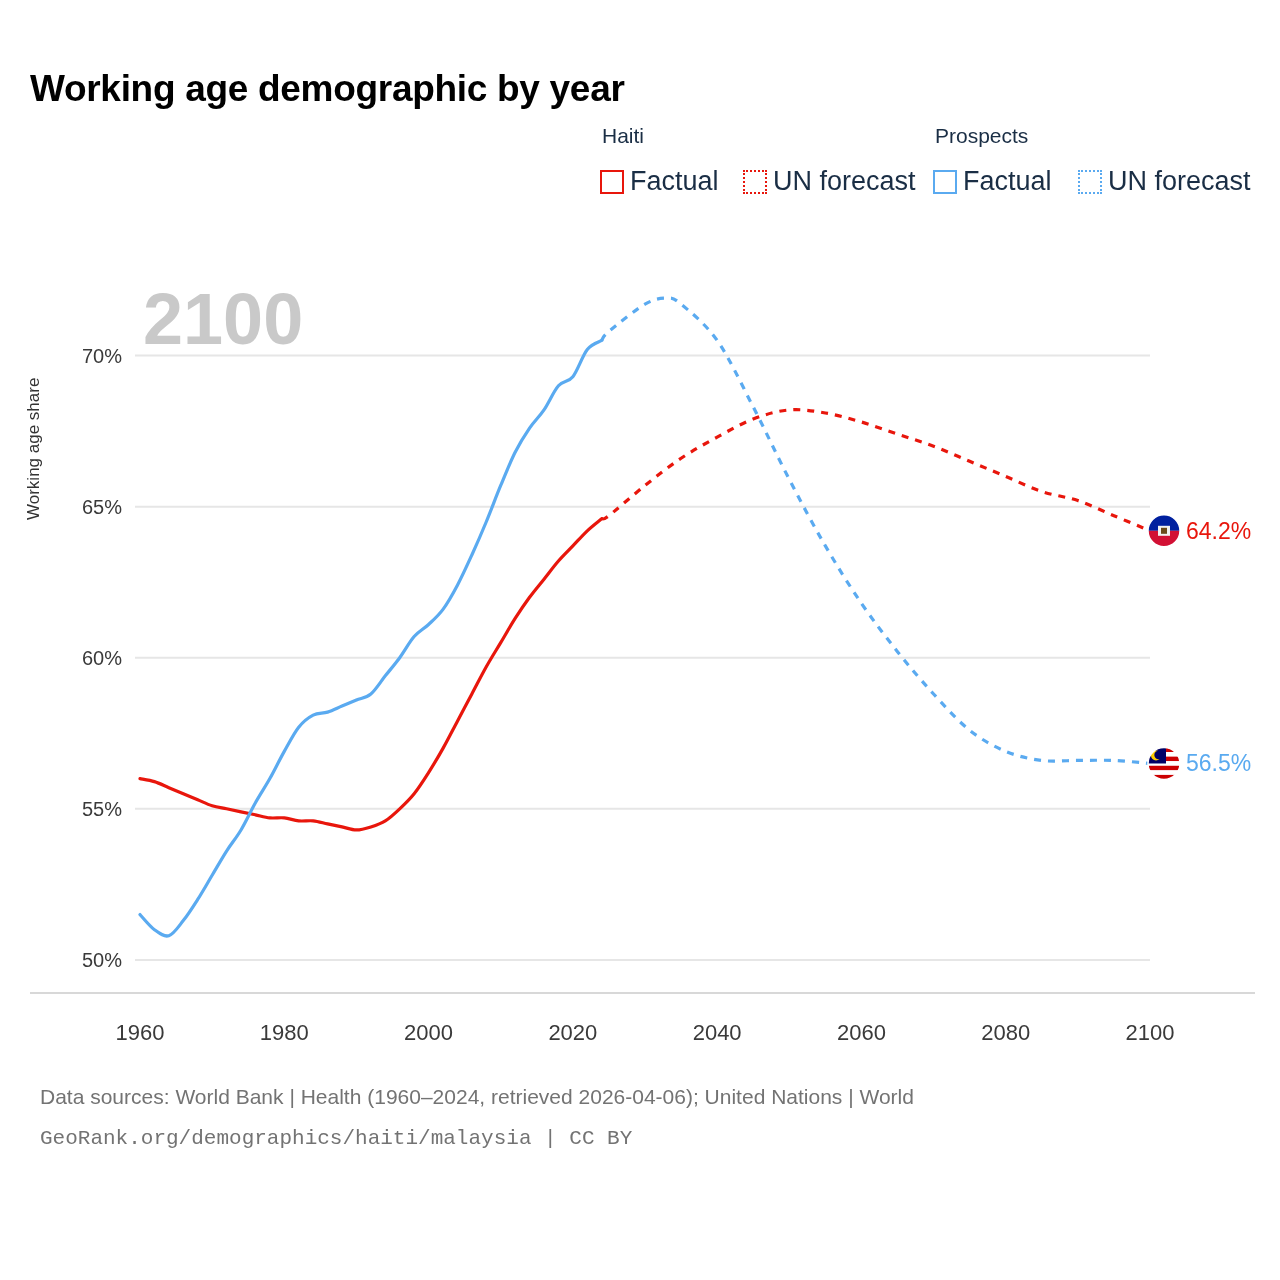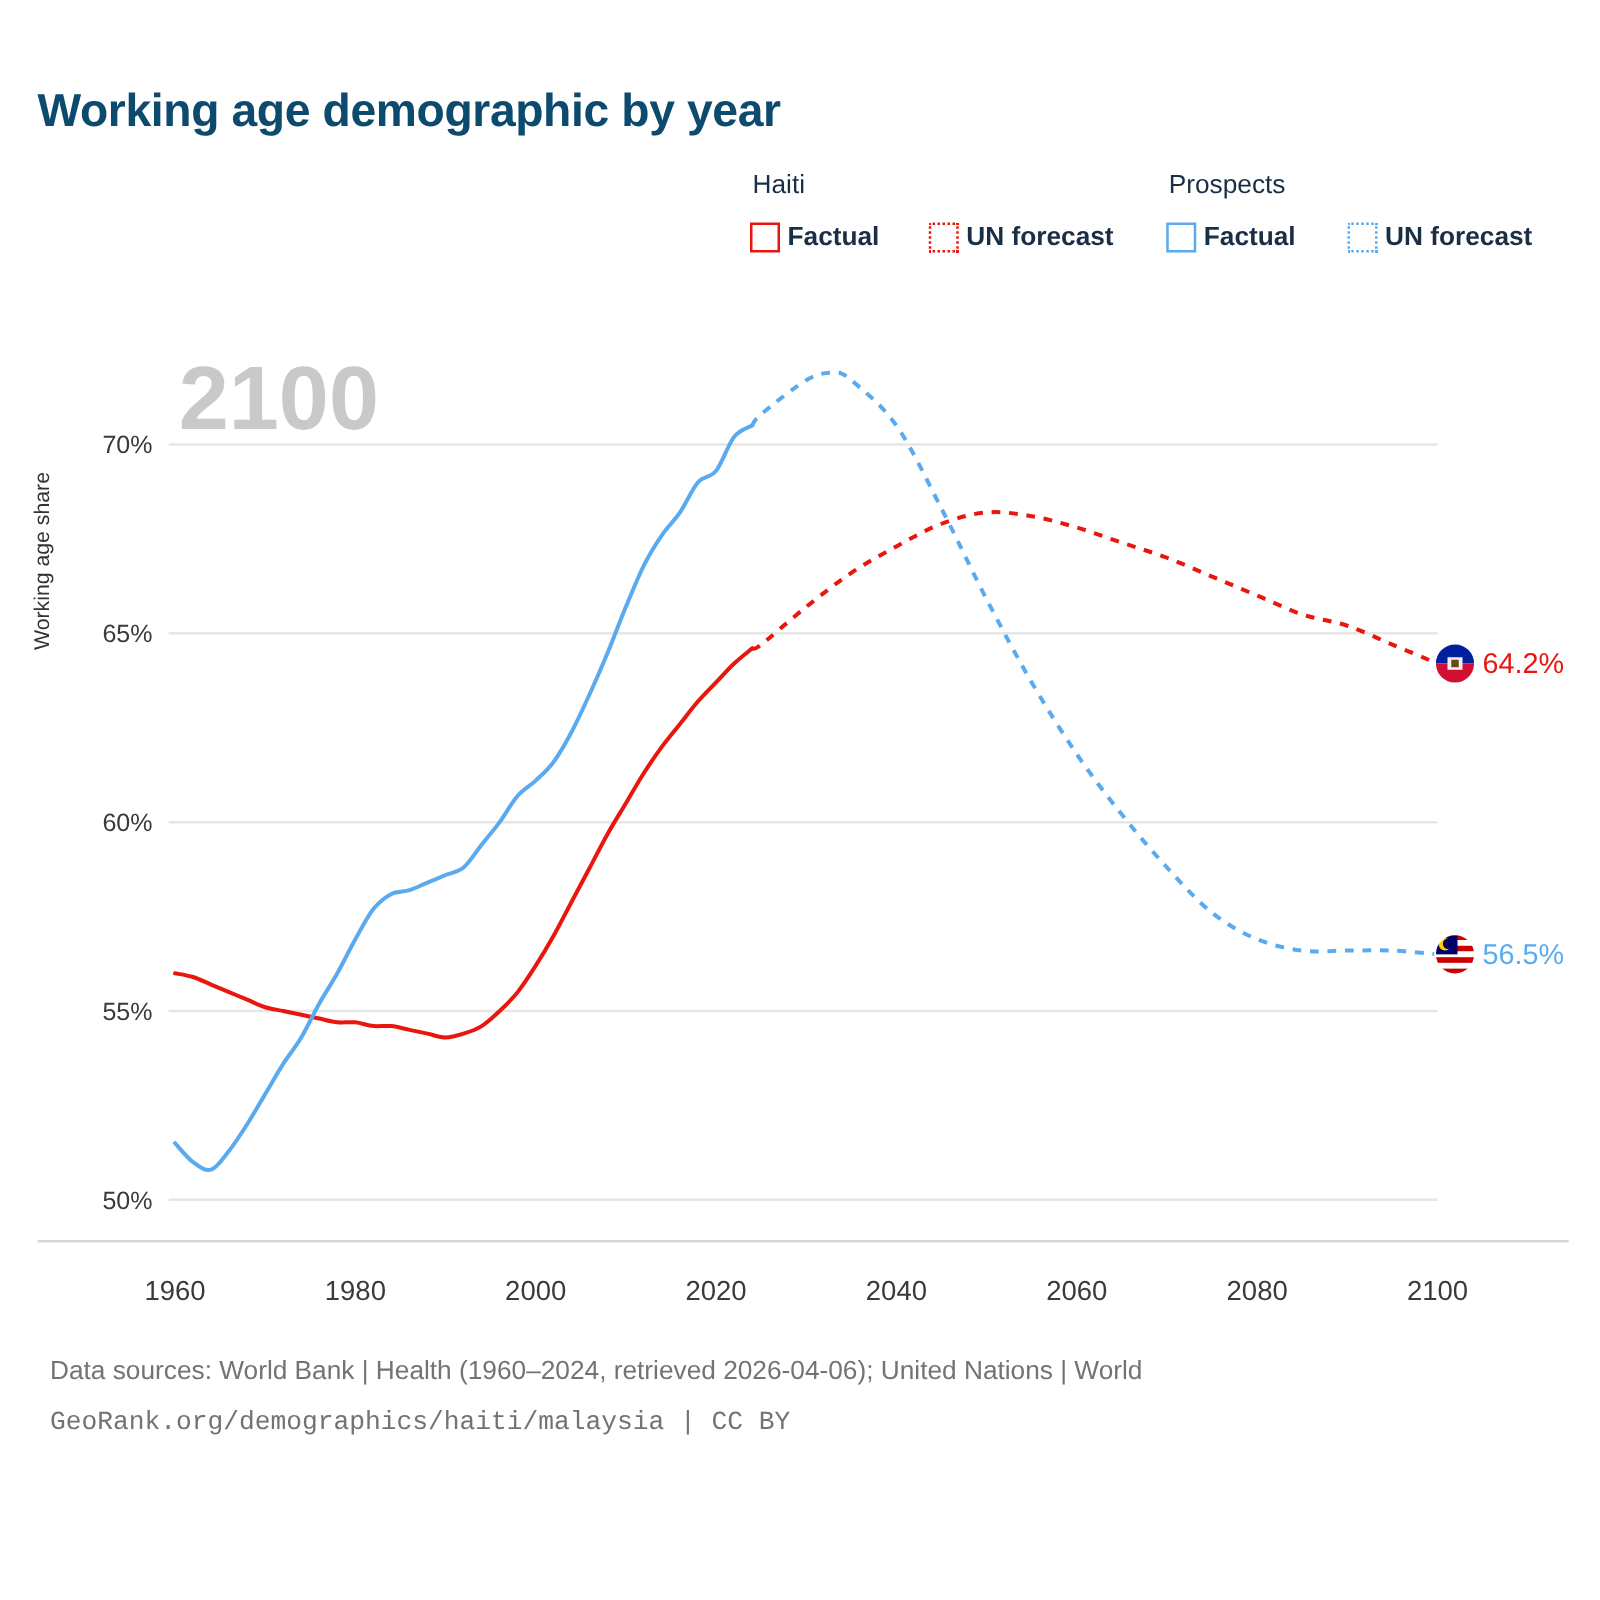--- a/index.html
+++ b/index.html
@@ -19,30 +19,30 @@
     position: relative;
     width: 1280px;
     height: 1280px;
   }
   .title {
     position: absolute;
     left: 30px;
     top: 68px;
     font-size: 37px;
     font-weight: bold;
-    color: #0c4a6e;
+    color: #000000;
     letter-spacing: -0.3px;
     text-align: center;
   }
 
   
   .legend {
     position: absolute;
     left: 595px;
-    top: 136px;
+    top: 124px;
     width: 660px;
   }
   .legend-row-titles {
     position: relative;
     height: 30px;
   }
   .legend-country {
     position: absolute;
     font-size: 21px;
     color: #1a2e45;
@@ -52,24 +52,23 @@
 
   .legend-row-items {
     position: relative;
     height: 36px;
     margin-top: 12px;
   }
   .legend-item {
     position: absolute;
     display: flex;
     align-items: center;
-    font-size: 21px;
+    font-size: 27px;
     color: #1a2e45;
     white-space: nowrap;
-    font-weight: bold;
   }
   .legend-item .swatch {
     width: 20px;
     height: 20px;
     background: #fff;
     margin-right: 6px;
     flex: none;
   }
   .sw-haiti-solid { border: 2px solid #e8160c; }
   .sw-haiti-dash { border: 2px dotted #e8160c; }

